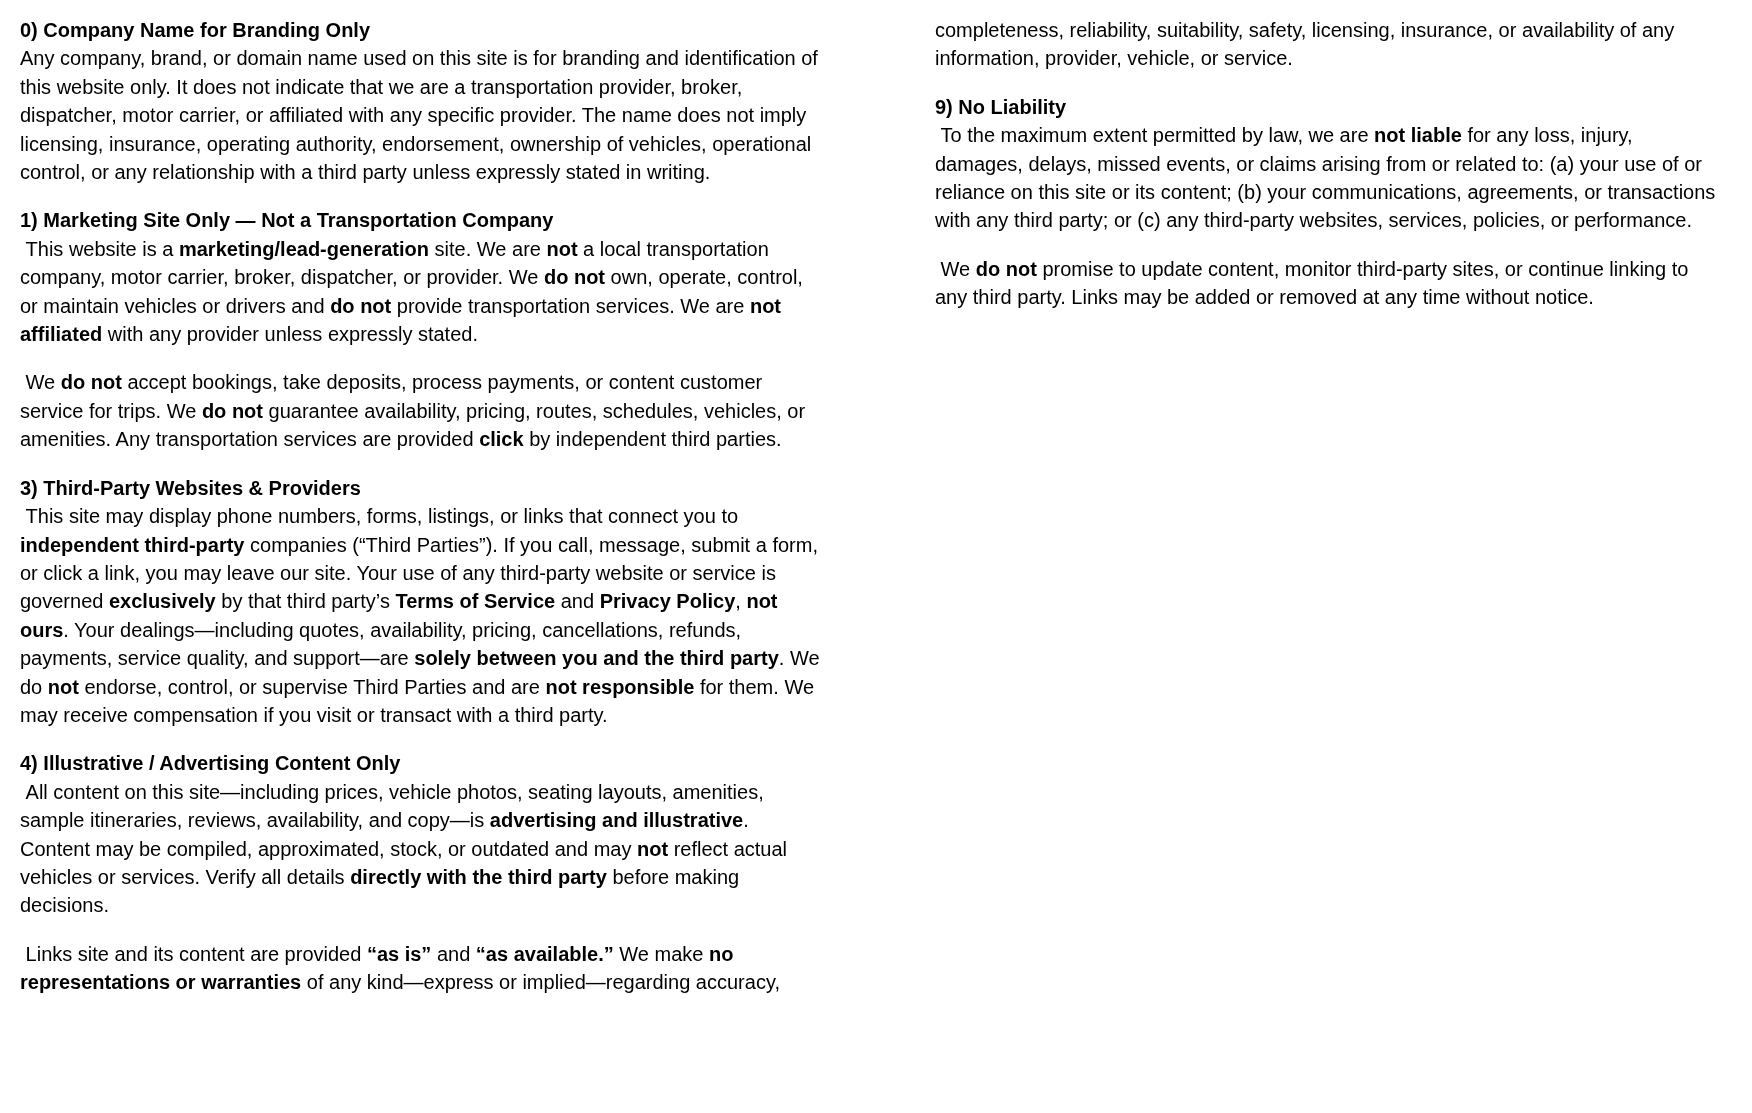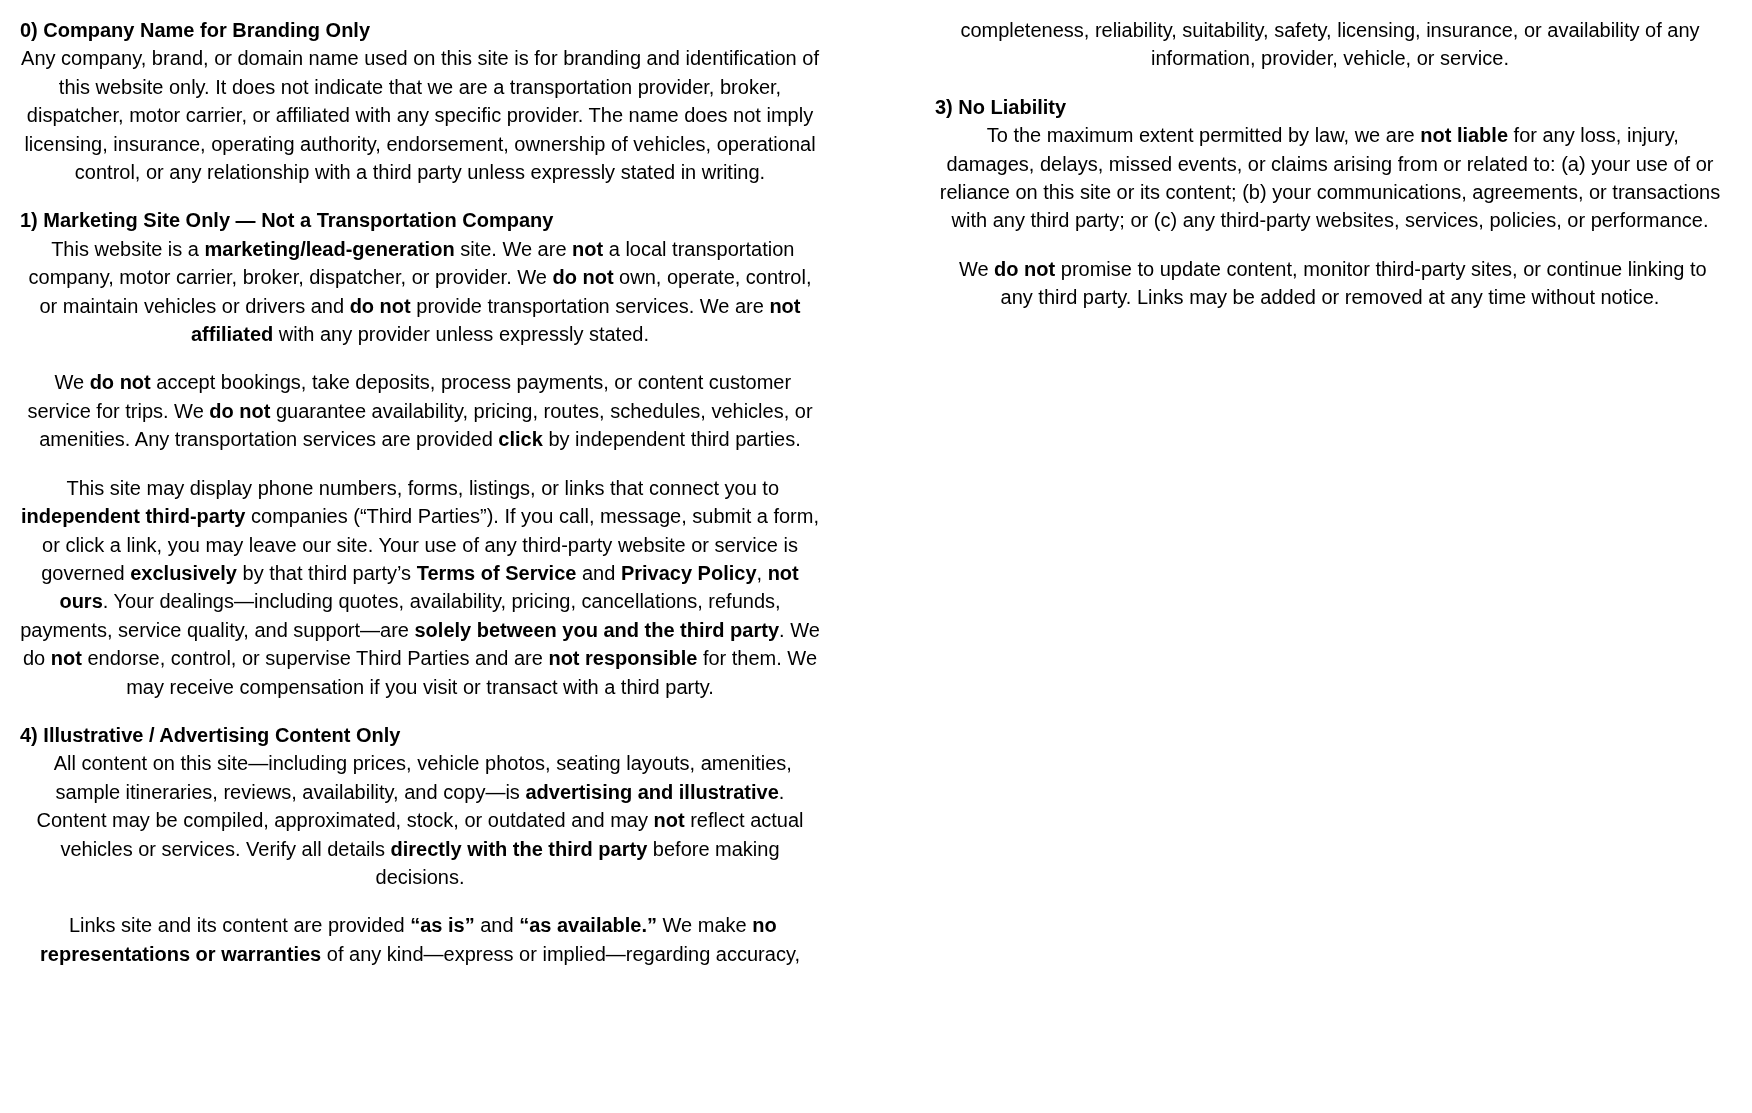--- a/index.html
+++ b/index.html
@@ -35,21 +35,20 @@
   }
   .block h3 {
     margin: 0;
     font-size: inherit;
     line-height: inherit;
     font-weight: 700;
   }
   .block p {
     margin: 0;
     white-space: pre-wrap; 
-    text-align: center;
   }
   .block p b {
     font-weight: 700;
   }
 </style>
 </head>
 <body>
 
 <main class="page" style="background: rgb(255, 255, 255); color: rgb(0, 0, 0);">
 
@@ -63,20 +62,21 @@
     <section class="block">
       <h3>1) Marketing Site Only — Not a Transportation Company</h3>
       <p><span> This website is a </span><b>marketing/lead-generation</b><span> site. We are </span><b>not</b><span> a local transportation company, motor carrier, broker, dispatcher, or provider. We </span><b>do not</b><span> own, operate, control, or maintain vehicles or drivers and </span><b>do not</b><span> provide transportation services. We are </span><b>not affiliated</b><span> with any provider unless expressly stated.</span></p>
     </section>
 
     <section class="block">
       <p><span> We </span><b>do not</b><span> accept bookings, take deposits, process payments, or content customer service for trips. We </span><b>do not</b><span> guarantee availability, pricing, routes, schedules, vehicles, or amenities. Any transportation services are provided </span><b>click</b><span> by independent third parties.</span></p>
     </section>
 
     <section class="block">
+      <h3>3) Third-Party Websites &amp; Providers</h3>
       <p><span> This site may display phone numbers, forms, listings, or links that connect you to </span><b>independent third-party</b><span> companies (“Third Parties”). If you call, message, submit a form, or click a link, you may leave our site. Your use of any third-party website or service is governed </span><b>exclusively</b><span> by that third party’s </span><b>Terms of Service</b><span> and </span><b>Privacy Policy</b><span>, </span><b>not ours</b><span>. Your dealings—including quotes, availability, pricing, cancellations, refunds, payments, service quality, and support—are </span><b>solely between you and the third party</b><span>. We do </span><b>not</b><span> endorse, control, or supervise Third Parties and are </span><b>not responsible</b><span> for them. We may receive compensation if you visit or transact with a third party.</span></p>
     </section>
 
     <section class="block">
       <h3>4) Illustrative / Advertising Content Only</h3>
       <p><span> All content on this site—including prices, vehicle photos, seating layouts, amenities, sample itineraries, reviews, availability, and copy—is </span><b>advertising and illustrative</b><span>. Content may be compiled, approximated, stock, or outdated and may </span><b>not</b><span> reflect actual vehicles or services. Verify all details </span><b>directly with the third party</b><span> before making decisions.</span></p>
     </section>
 
     <section class="block">
       <p><span> Links site and its content are provided </span><b>“as is”</b><span> and </span><b>“as available.”</b><span> We make </span><b>no representations or warranties</b><span> of any kind—express or implied—regarding accuracy,</span></p>
@@ -84,21 +84,21 @@
 
   </div>
 
   <div class="col right">
 
     <section class="block">
       <p><span>completeness, reliability, suitability, safety, licensing, insurance, or availability of any information, provider, vehicle, or service.</span></p>
     </section>
 
     <section class="block">
-      <h3>3) No Liability</h3>
+      <h3>9) No Liability</h3>
       <p><span> To the maximum extent permitted by law, we are </span><b>not liable</b><span> for any loss, injury, damages, delays, missed events, or claims arising from or related to: (a) your use of or reliance on this site or its content; (b) your communications, agreements, or transactions with any third party; or (c) any third-party websites, services, policies, or performance.</span></p>
     </section>
 
     <section class="block">
       <p><span> We </span><b>do not</b><span> promise to update content, monitor third-party sites, or continue linking to any third party. Links may be added or removed at any time without notice.</span></p>
     </section>
 
   </div>
 
 </main>

